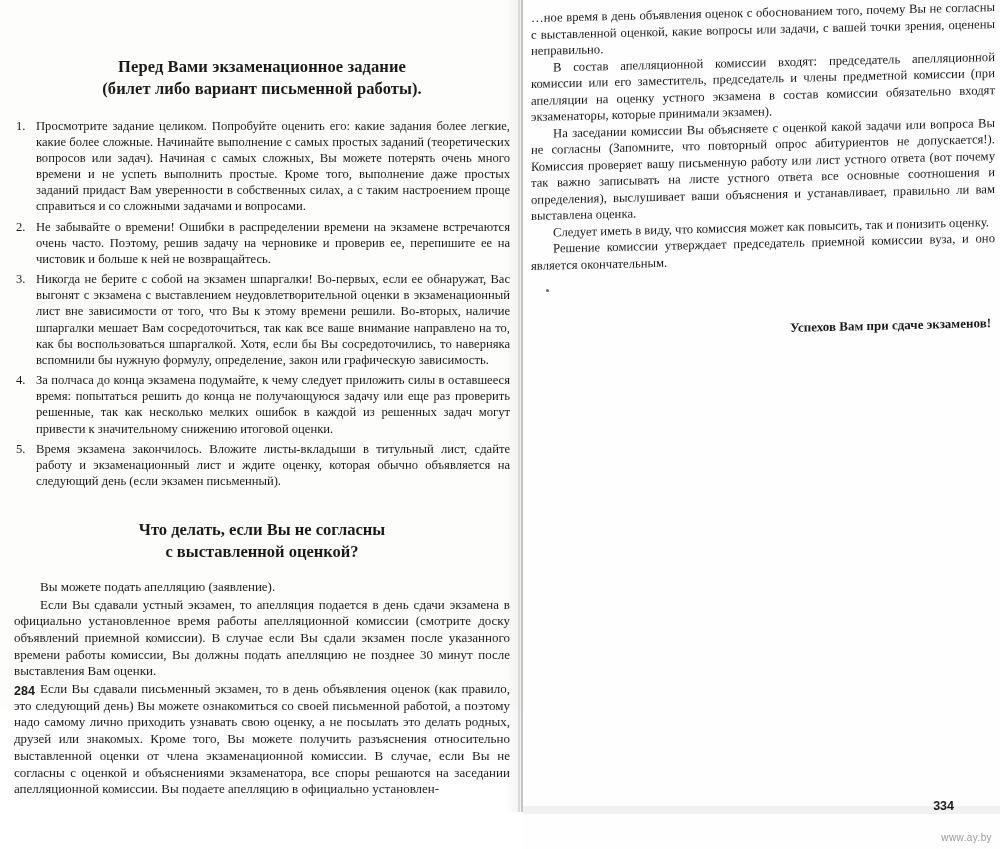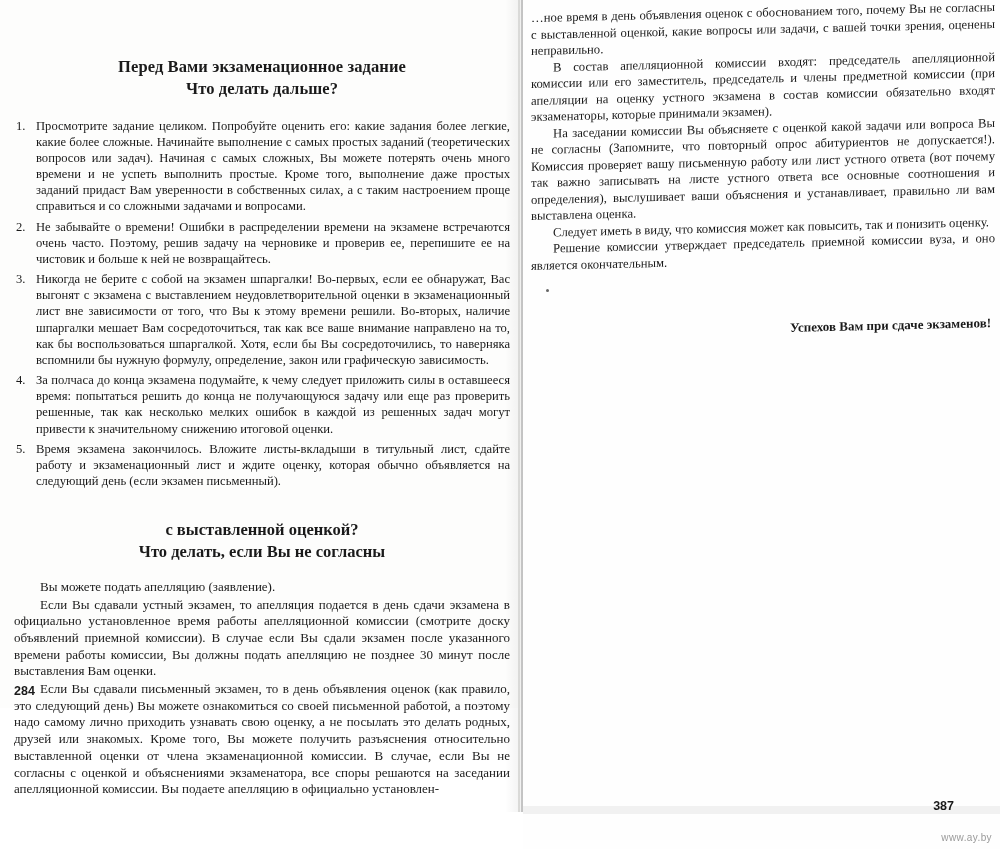--- a/index.html
+++ b/index.html
@@ -190,34 +190,34 @@
 </head>
 <body>
 
 <div class="page">
 
   <div class="page-left">
     <div class="left-col">
 
       <div class="heading">
         <span class="hl">Перед Вами экзаменационное задание</span>
-        <span class="hl">Что делать дальше?</span>
+        <span class="hl">(билет либо вариант письменной работы).</span>
       </div>
 
       <ol class="steps">
         <li>Просмотрите задание целиком. Попробуйте оценить его: какие задания более легкие, какие более сложные. Начинайте выполнение с самых простых заданий (теоретических вопросов или задач). Начиная с самых сложных, Вы можете потерять очень много времени и не успеть выполнить простые. Кроме того, выполнение даже простых заданий придаст Вам уверенности в собственных силах, а с таким настроением проще справиться и со сложными задачами и вопросами.</li>
         <li>Не забывайте о времени! Ошибки в распределении времени на экзамене встречаются очень часто. Поэтому, решив задачу на черновике и проверив ее, перепишите ее на чистовик и больше к ней не возвращайтесь.</li>
         <li>Никогда не берите с собой на экзамен шпаргалки! Во-первых, если ее обнаружат, Вас выгонят с экзамена с выставлением неудовлетворительной оценки в экзаменационный лист вне зависимости от того, что Вы к этому времени решили. Во-вторых, наличие шпаргалки мешает Вам сосредоточиться, так как все ваше внимание направлено на то, как бы воспользоваться шпаргалкой. Хотя, если бы Вы сосредоточились, то наверняка вспомнили бы нужную формулу, определение, закон или графическую зависимость.</li>
         <li>За полчаса до конца экзамена подумайте, к чему следует приложить силы в оставшееся время: попытаться решить до конца не получающуюся задачу или еще раз проверить решенные, так как несколько мелких ошибок в каждой из решенных задач могут привести к значительному снижению итоговой оценки.</li>
         <li>Время экзамена закончилось. Вложите листы-вкладыши в титульный лист, сдайте работу и экзаменационный лист и ждите оценку, которая обычно объявляется на следующий день (если экзамен письменный).</li>
       </ol>
 
       <div class="heading2">
+        <span class="hl">Что делать, если Вы не согласны</span>
         <span class="hl">с выставленной оценкой?</span>
-        <span class="hl">Что делать, если Вы не согласны</span>
       </div>
 
       <p class="body">Вы можете подать апелляцию (заявление).</p>
       <p class="body">Если Вы сдавали устный экзамен, то апелляция подается в день сдачи экзамена в официально установленное время работы апелляционной комиссии (смотрите доску объявлений приемной комиссии). В случае если Вы сдали экзамен после указанного времени работы комиссии, Вы должны подать апелляцию не позднее 30 минут после выставления Вам оценки.</p>
       <p class="body">Если Вы сдавали письменный экзамен, то в день объявления оценок (как правило, это следующий день) Вы можете ознакомиться со своей письменной работой, а поэтому надо самому лично приходить узнавать свою оценку, а не посылать это делать родных, друзей или знакомых. Кроме того, Вы можете получить разъяснения относительно выставленной оценки от члена экзаменационной комиссии. В случае, если Вы не согласны с оценкой и объяснениями экзаменатора, все споры решаются на заседании апелляционной комиссии. Вы подаете апелляцию в официально установлен-</p>
     </div>
 
     <div class="folio-left">284</div>
   </div>
 
@@ -229,20 +229,20 @@
     <div class="right-col">
       <p>…ное время в день объявления оценок с обоснованием того, почему Вы не согласны с выставленной оценкой, какие вопросы или задачи, с вашей точки зрения, оценены неправильно.</p>
       <p class="ind">В состав апелляционной комиссии входят: председатель апелляционной комиссии или его заместитель, председатель и члены предметной комиссии (при апелляции на оценку устного экзамена в состав комиссии обязательно входят экзаменаторы, которые принимали экзамен).</p>
       <p class="ind">На заседании комиссии Вы объясняете с оценкой какой задачи или вопроса Вы не согласны (Запомните, что повторный опрос абитуриентов не допускается!). Комиссия проверяет вашу письменную работу или лист устного ответа (вот почему так важно записывать на листе устного ответа все основные соотношения и определения), выслушивает ваши объяснения и устанавливает, правильно ли вам выставлена оценка.</p>
       <p class="ind">Следует иметь в виду, что комиссия может как повысить, так и понизить оценку.</p>
       <p class="ind">Решение комиссии утверждает председатель приемной комиссии вуза, и оно является окончательным.</p>
 
       <div class="closing">Успехов Вам при сдаче экзаменов!</div>
     </div>
 
-    <div class="folio-right">387</div>
+    <div class="folio-right">334</div>
   </div>
 
   <div class="dot"></div>
   <div class="bottom-shade"></div>
 
   <div class="watermark">www.ay.by</div>
 </div>
 
 </body></html>

